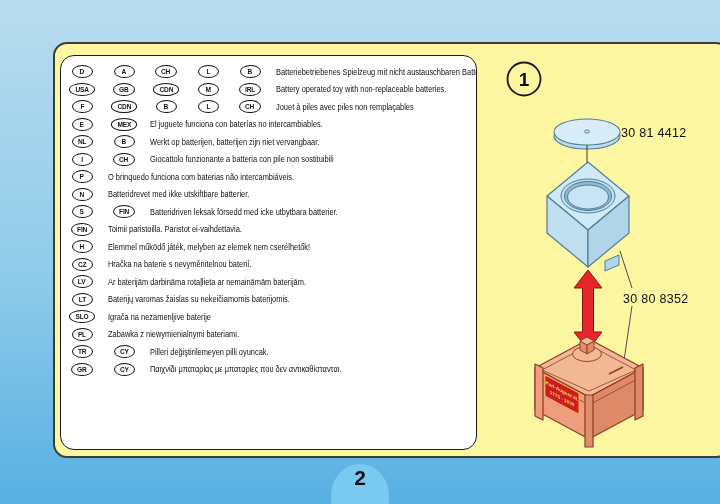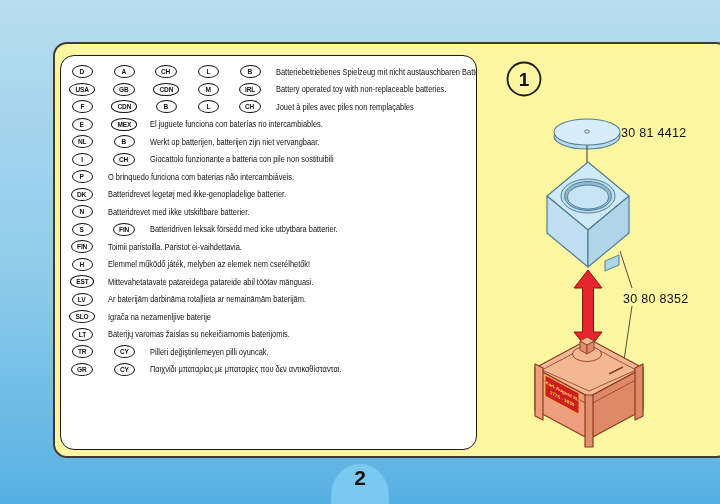--- a/index.html
+++ b/index.html
@@ -175,28 +175,20 @@
           <span class="slot">
             <span class="badge">
               <span class="badge-txt">P</span>
             </span>
           </span>
           <span class="row-text">O brinquedo funciona com baterias não intercambiáveis.</span>
         </div>
         <div class="lang-row">
           <span class="slot">
             <span class="badge">
-              <span class="badge-txt">DK</span>
-            </span>
-          </span>
-          <span class="row-text">Batteridrevet legetøj med ikke-genopladelige batterier.</span>
-        </div>
-        <div class="lang-row">
-          <span class="slot">
-            <span class="badge">
               <span class="badge-txt">N</span>
             </span>
           </span>
           <span class="row-text">Batteridrevet med ikke utskiftbare batterier.</span>
         </div>
         <div class="lang-row">
           <span class="slot">
             <span class="badge">
               <span class="badge-txt">S</span>
             </span>
@@ -220,48 +212,56 @@
           <span class="slot">
             <span class="badge">
               <span class="badge-txt">H</span>
             </span>
           </span>
           <span class="row-text">Elemmel működő játék, melyben az elemek nem cserélhetők!</span>
         </div>
         <div class="lang-row">
           <span class="slot">
             <span class="badge">
-              <span class="badge-txt">EST</span>
-            </span>
-          </span>
-          <span class="row-text">Mittevahetatavate patareidega patareide abil töötav mänguasi.</span>
+              <span class="badge-txt">CZ</span>
+            </span>
+          </span>
+          <span class="row-text">Hračka na baterie s nevyměnitelnou baterií.</span>
         </div>
         <div class="lang-row">
           <span class="slot">
             <span class="badge">
               <span class="badge-txt">LV</span>
             </span>
           </span>
           <span class="row-text">Ar baterijām darbināma rotaļlieta ar nemaināmām baterijām.</span>
         </div>
         <div class="lang-row">
           <span class="slot">
             <span class="badge">
+              <span class="badge-txt">LT</span>
+            </span>
+          </span>
+          <span class="row-text">Baterijų varomas žaislas su nekeičiamomis baterijomis.</span>
+        </div>
+        <div class="lang-row">
+          <span class="slot">
+            <span class="badge">
               <span class="badge-txt">SLO</span>
             </span>
           </span>
           <span class="row-text">Igrača na nezamenljive baterije</span>
         </div>
         <div class="lang-row">
           <span class="slot">
             <span class="badge">
-              <span class="badge-txt">LT</span>
-            </span>
-          </span>
-          <span class="row-text">Baterijų varomas žaislas su nekeičiamomis baterijomis.</span>
+              <span class="badge-txt">PL</span>
+            </span>
+          </span>
+          <span class="row-text">Zabawka z niewymienialnymi bateriami.</span>
         </div>
         <div class="lang-row">
           <span class="slot">
             <span class="badge">
               <span class="badge-txt">TR</span>
             </span>
           </span>
           <span class="slot">
             <span class="badge">
               <span class="badge-txt">CY</span>

